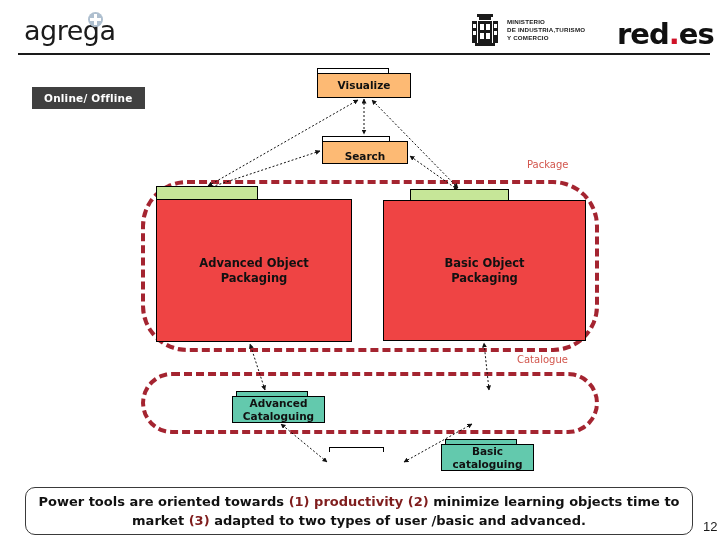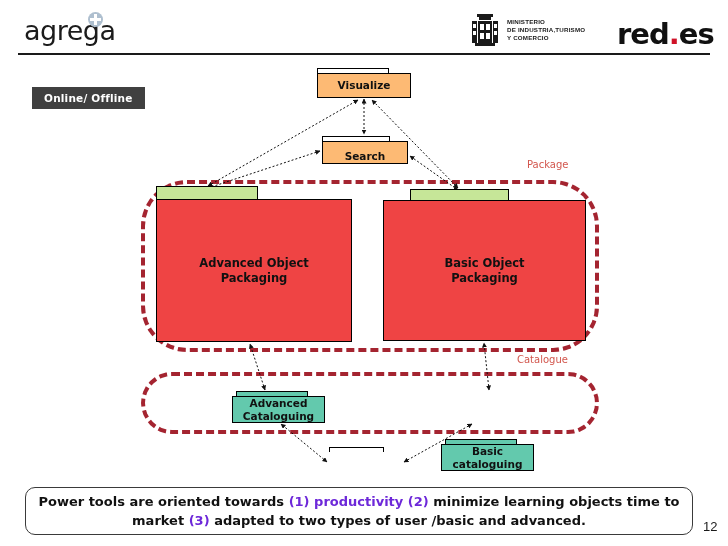--- a/index.html
+++ b/index.html
@@ -233,21 +233,21 @@
     padding: 0 10px;
   }
   #caption-text {
     font-size: 13px;
     font-weight: bold;
     color: #111111;
     text-align: center;
     line-height: 19px;
     font-family: "DejaVu Sans", sans-serif;
   }
-  #caption-text .accent { color: #6d28d9; }
+  #caption-text .accent { color: #7f1d1d; }
 
   #page-number {
     position: absolute;
     left: 703px;
     top: 519px;
     font-size: 13px;
     color: #1a1a1a;
     font-family: "Liberation Sans", sans-serif;
   }
 </style>

